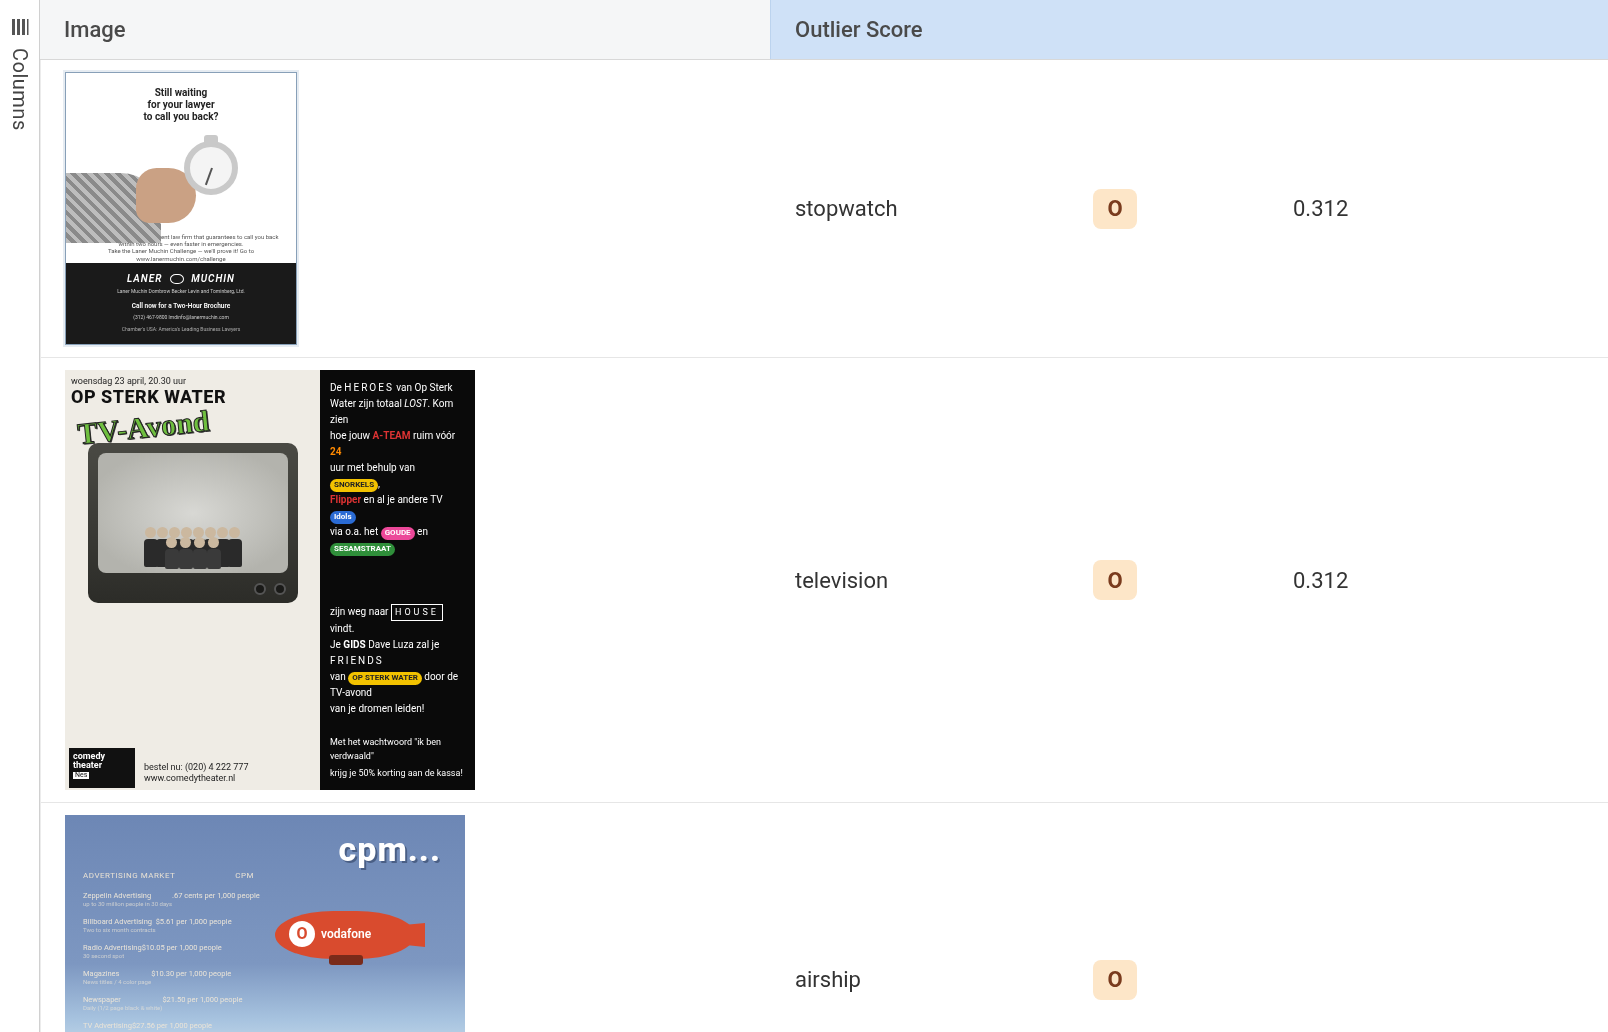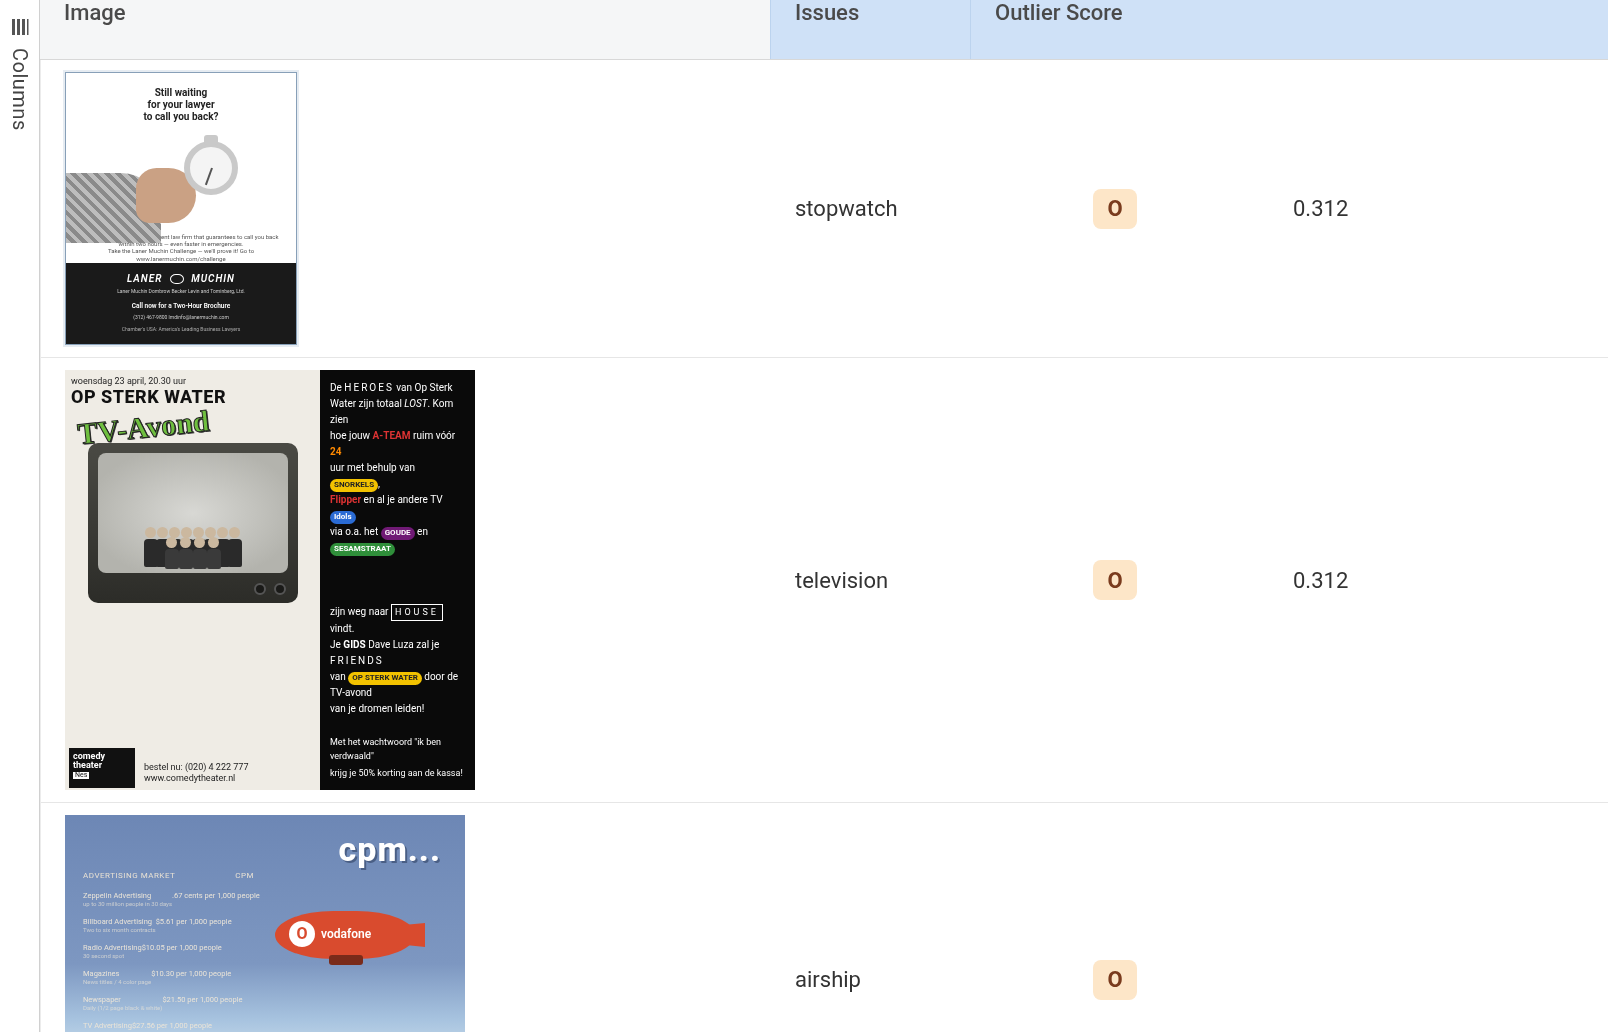--- a/index.html
+++ b/index.html
@@ -31,21 +31,21 @@
   }
   .main { flex: 1; display: flex; flex-direction: column; }
   .header-row {
     display: flex;
     height: 60px;
     background: #f5f6f7;
     border-bottom: 1px solid #d8d8d8;
   }
   .header-cell {
     display: flex;
-    align-items: flex-start;
+    align-items: center;
     padding: 0 24px;
     font-size: 22px;
     color: #4a4a4a;
     font-weight: 500;
     border-left: 1px solid #e3e3e3;
   }
   .header-cell:first-child { border-left: none; }
   .col-image { width: 730px; }
   .col-given { width: 298px; }
   .col-issues { width: 200px; }
@@ -133,21 +133,21 @@
   .thumb2 .ct-logo .l1 { font-weight:700; }
   .thumb2 .ct-logo .l3 { font-size:7px; background:#fff; color:#111; display:inline-block; padding:0 2px; margin-top:2px; }
   .thumb2 .booking { position:absolute; right:6px; bottom:6px; width:170px; font-size:9px; color:#222; text-align:left; line-height:1.2; }
   .thumb2 .right { flex:1; background:#0a0a0a; color:#fff; font-size:10px; padding:10px 10px; line-height:1.6; }
   .thumb2 .right b.red { color:#d33;text-align:center; }
   .thumb2 .right b.orng { color:#ff8a00; }
   .thumb2 .pill { display:inline-block; padding:0 4px; border-radius:8px; font-size:8px; font-weight:700; }
   .thumb2 .pill.blue { background:#2a6bd4; }
   .thumb2 .pill.yell { background:#f2c200; color:#222; }
   .thumb2 .pill.grn  { background:#2f8f3a; }
-  .thumb2 .pill.gray { background:#701a75; }
+  .thumb2 .pill.gray { background:#ec4899; }
   .thumb2 .housebox { display:inline-block; border:1px solid #fff; padding:0 3px; letter-spacing:3px; font-size:9px;margin-top:48px; }
   .thumb2 .right .spaced { letter-spacing:2px; }
   .thumb2 .right .pw { margin-top:18px; font-size:9px; }
 
   
   .thumb3 { width: 400px; height: 330px; position:relative; overflow:hidden;
     background: linear-gradient(#6d87b5 0%, #7d97c1 45%, #a7c3df 62%, #cfe0ee 75%, #e8eef4 100%); }
   .thumb3 .hdr { position:absolute; top:14px; right:24px; font-size:34px; font-weight:800;
     color:#fff; text-shadow:2px 2px 0 #4a5f85; letter-spacing:1px; }
   .thumb3 .title-row { position:absolute; top:56px; left:18px; color:#e8e1d4; font-size:8px; letter-spacing:0.5px; }
@@ -196,23 +196,20 @@
       <span class="vertical-label">Columns</span>
     </div>
   </div>
 
   <div class="main">
 
     <div class="header-row">
       <div class="header-cell col-image">
         <span>Image</span>
       </div>
-      <div class="header-cell col-issues selected">
-        <span>Issues</span>
-      </div>
       <div class="header-cell col-score selected">
         <span>Outlier Score</span>
       </div>
     </div>
 
     <div class="table-body">
 
       <div class="row">
         <div class="cell col-image">
           <div class="thumb-frame">

